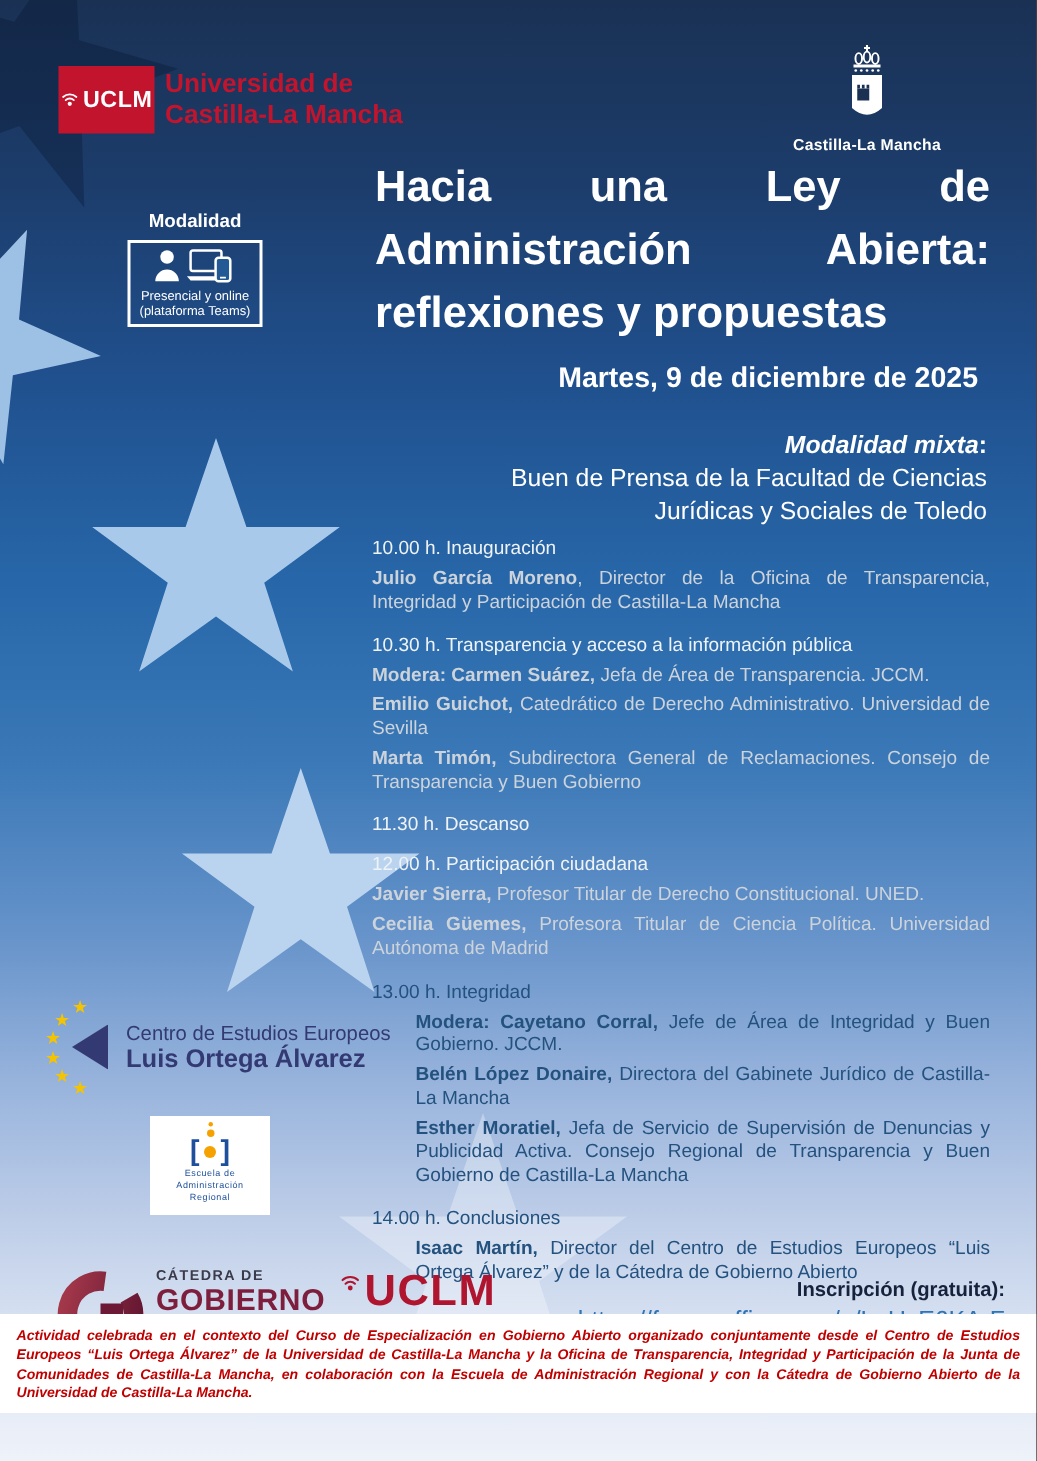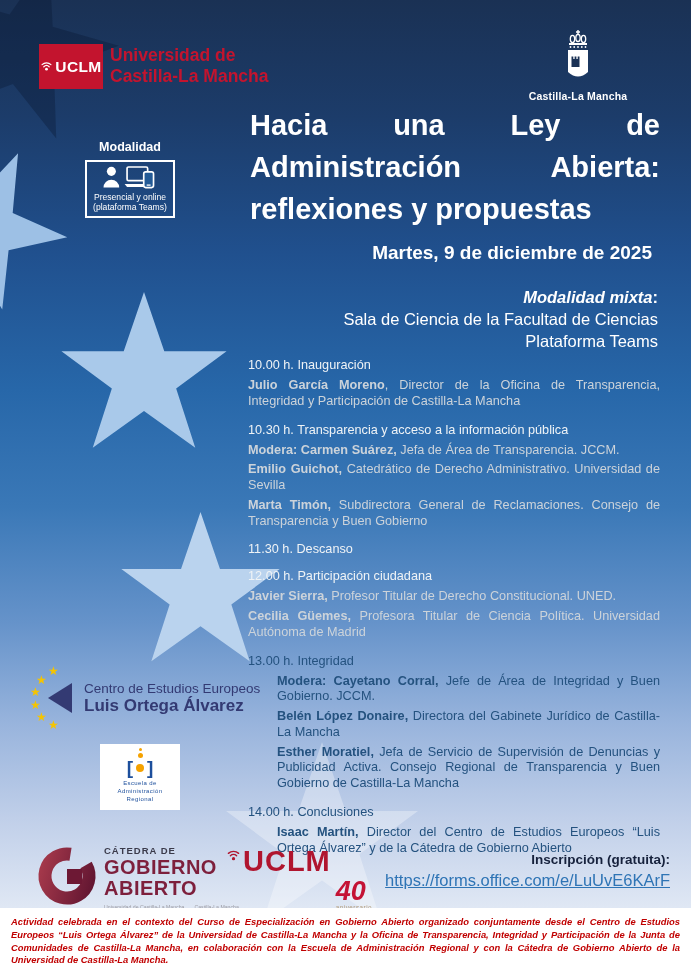--- a/index.html
+++ b/index.html
@@ -92,21 +92,21 @@
   .forty .lbl{font-size:6.3px; color:#b09a7a; letter-spacing:.5px;}
   .uclm40 .uni{font-size:17px; color:#8f8f8f; font-weight:normal; margin-left:22px; line-height:19px;}
   .uclm40 .clm{font-size:10.8px; font-weight:bold; color:#b0152f; margin-left:22px;}
 
   
   .registration{left:378px; top:852px; width:292px; text-align:right;}
   .reg-label{color:#16213c; font-weight:bold; font-size:13.5px; margin-bottom:4px;}
   .reg-link{color:#2e74b5; font-size:16.5px; text-decoration:underline;}
 
   
-  .footer{left:0; top:908px; width:691px; height:66px; background:#fff; padding:8px 11px 0 11px;}
+  .footer{left:0; top:876px; width:691px; height:66px; background:#fff; padding:8px 11px 0 11px;}
   .footer p{color:#c00000; font-size:9.4px; font-weight:bold; font-style:italic; line-height:1.36; text-align:justify;}
 </style>
 </head>
 <body>
 
 <div class="poster">
 
   <div class="star star5"></div>
   <div class="star star1"></div>
   <div class="star star2"></div>
@@ -175,22 +175,22 @@
     <div class="title-line spread">
         <span>Administración</span>
         <span>Abierta:</span>
       </div>
     <div class="title-line">reflexiones y propuestas</div>
     <div class="event-date">Martes, 9 de diciembre de 2025</div>
   </div>
 
   <div class="abs venue">
     <div class="mode"><i>Modalidad mixta</i><span>:</span></div>
-    <div>Sala de Ciencia de la Facultad de Ciencias</div>
-    <div>Plataforma Teams</div>
+    <div>Buen de Prensa de la Facultad de Ciencias</div>
+    <div>Jurídicas y Sociales de Toledo</div>
   </div>
 
   <div class="abs schedule" id="schedule">
       <div class="sched-section light">
         <div class="sched-time">10.00 h. Inauguración</div>
         <p class="sched-entry"><b>Julio García Moreno</b>, Director de la Oficina de Transparencia, Integridad y Participación de Castilla-La Mancha</p>
       </div>
       <div class="sched-section light">
         <div class="sched-time">10.30 h. Transparencia y acceso a la información pública</div>
         <p class="sched-entry"><b>Modera: Carmen Suárez,</b> Jefa de Área de Transparencia. JCCM.</p>

